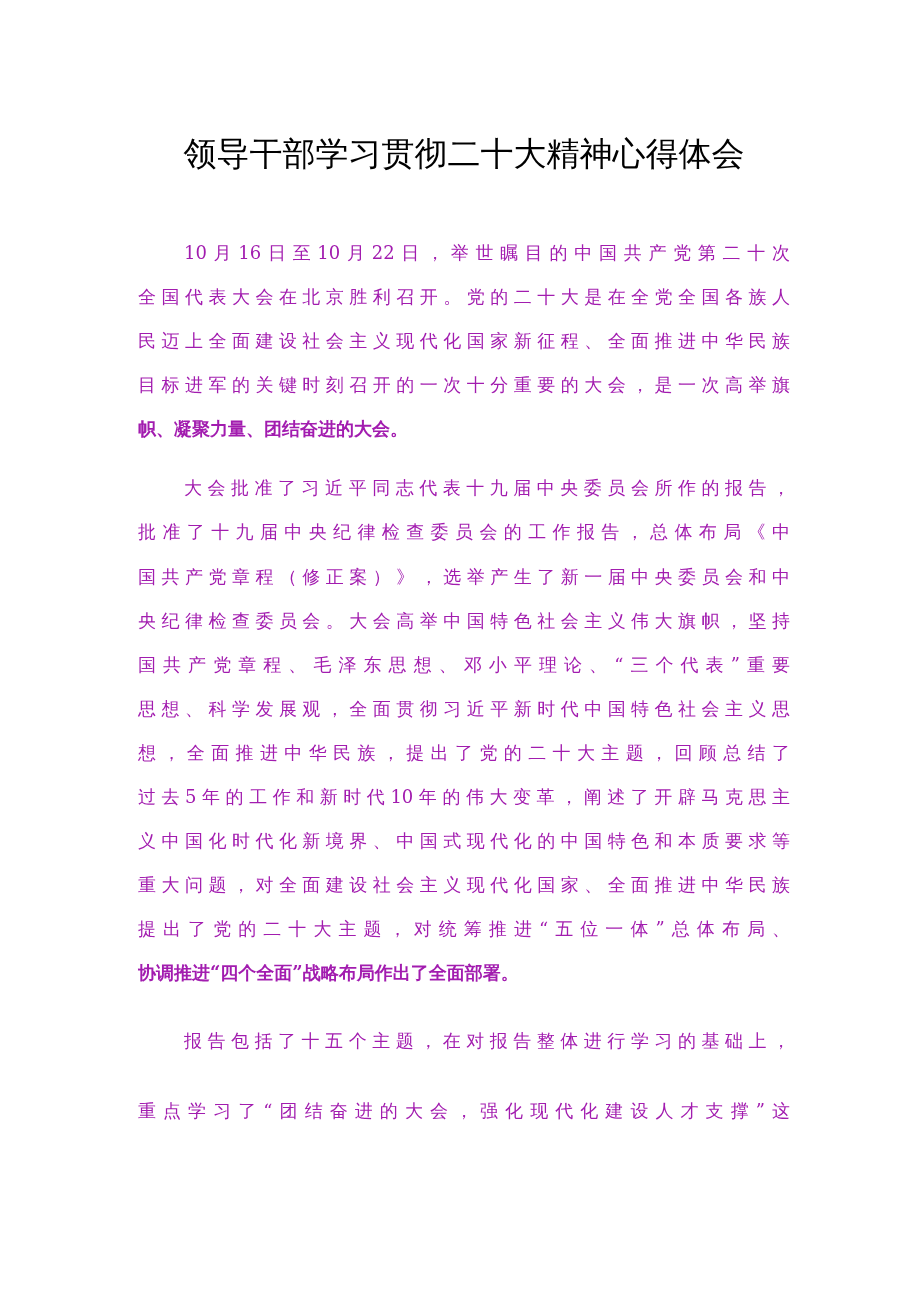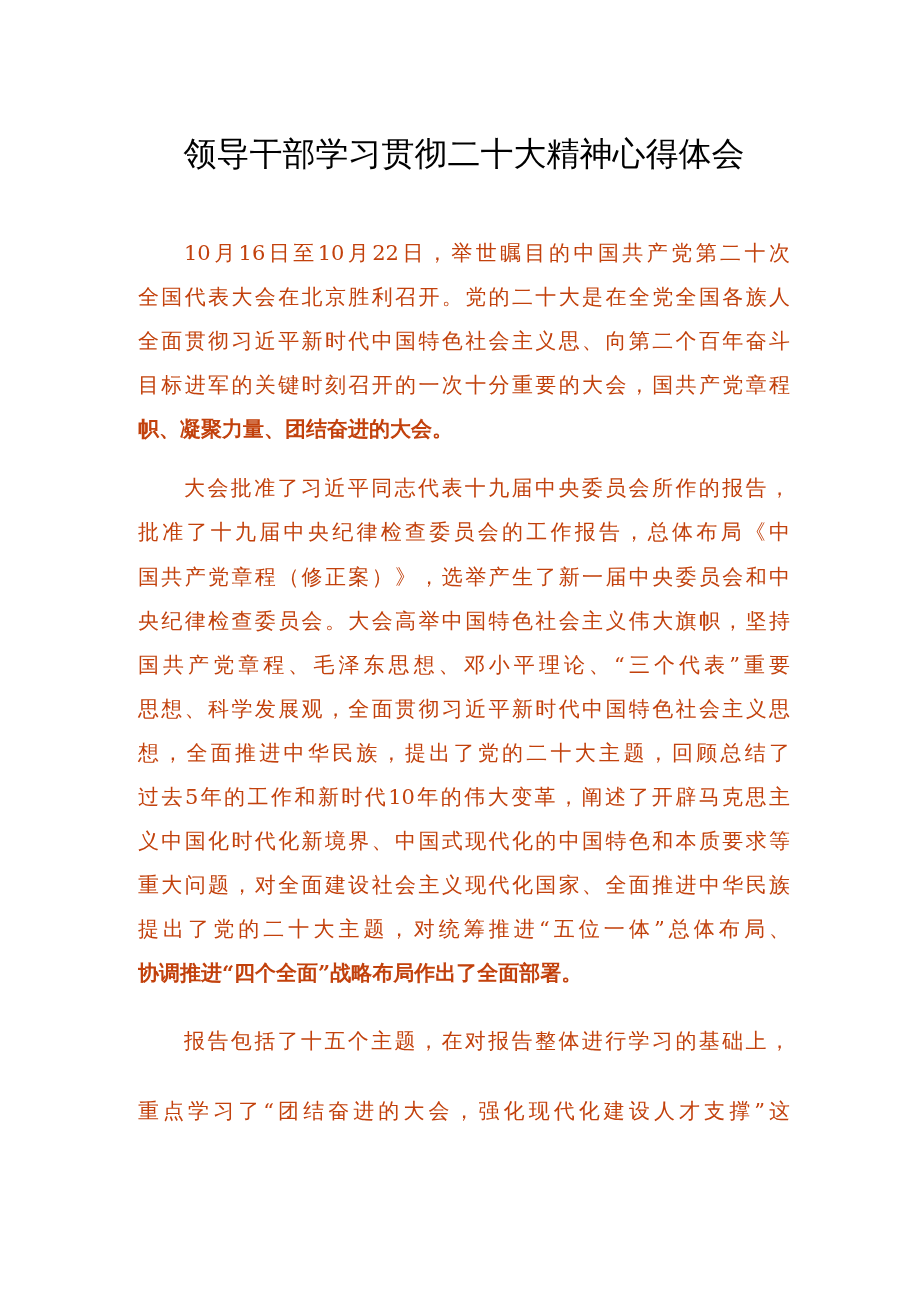--- a/index.html
+++ b/index.html
@@ -1,31 +1,31 @@
 <!DOCTYPE html>
 <html><head>
 <meta charset="utf-8">
 <style>
   html, body { margin: 0; padding: 0; background: #ffffff; }
   body { width: 920px; height: 1301px; position: relative; overflow: hidden; font-family: "DejaVu Serif", "Liberation Serif", serif; color: #111; }
   .title { position: absolute; left: 4px; width: 920px; top: 132px; text-align: center; font-family: "DejaVu Sans", "Liberation Sans", sans-serif; font-size: 33px; letter-spacing: 0px; color: #000; line-height: 44px; }
-  .line { position: absolute; left: 138px; width: 652px; font-size: 21px; line-height: 30px; white-space: nowrap; text-align: justify; text-align-last: justify; color: #c2410c; }
+  .line { position: absolute; left: 138px; width: 652px; font-size: 18px; line-height: 30px; white-space: nowrap; text-align: justify; text-align-last: justify; color: #a21caf; }
   .line.first { left: 184px; width: 606px; }
   .line.last { text-align-last: left; font-weight: bold; }
 </style>
 </head>
 <body>
 
 <div class="title">领导干部学习贯彻二十大精神心得体会</div>
 
 <div>
   <div class="line first" style="top:238px">10月16日至10月22日，举世瞩目的中国共产党第二十次</div>
   <div class="line" style="top:282px">全国代表大会在北京胜利召开。党的二十大是在全党全国各族人</div>
-  <div class="line" style="top:326px">全面贯彻习近平新时代中国特色社会主义思、向第二个百年奋斗</div>
-  <div class="line" style="top:370px">目标进军的关键时刻召开的一次十分重要的大会，国共产党章程</div>
+  <div class="line" style="top:326px">民迈上全面建设社会主义现代化国家新征程、全面推进中华民族</div>
+  <div class="line" style="top:370px">目标进军的关键时刻召开的一次十分重要的大会，是一次高举旗</div>
   <div class="line last" style="top:414px">帜、凝聚力量、团结奋进的大会。</div>
 </div>
 
 <div>
   <div class="line first" style="top:473px">大会批准了习近平同志代表十九届中央委员会所作的报告，</div>
   <div class="line" style="top:517px">批准了十九届中央纪律检查委员会的工作报告，总体布局《中</div>
   <div class="line" style="top:562px">国共产党章程（修正案）》，选举产生了新一届中央委员会和中</div>
   <div class="line" style="top:606px">央纪律检查委员会。大会高举中国特色社会主义伟大旗帜，坚持</div>
   <div class="line" style="top:650px">国共产党章程、毛泽东思想、邓小平理论、“三个代表”重要</div>
   <div class="line" style="top:694px">思想、科学发展观，全面贯彻习近平新时代中国特色社会主义思</div>

